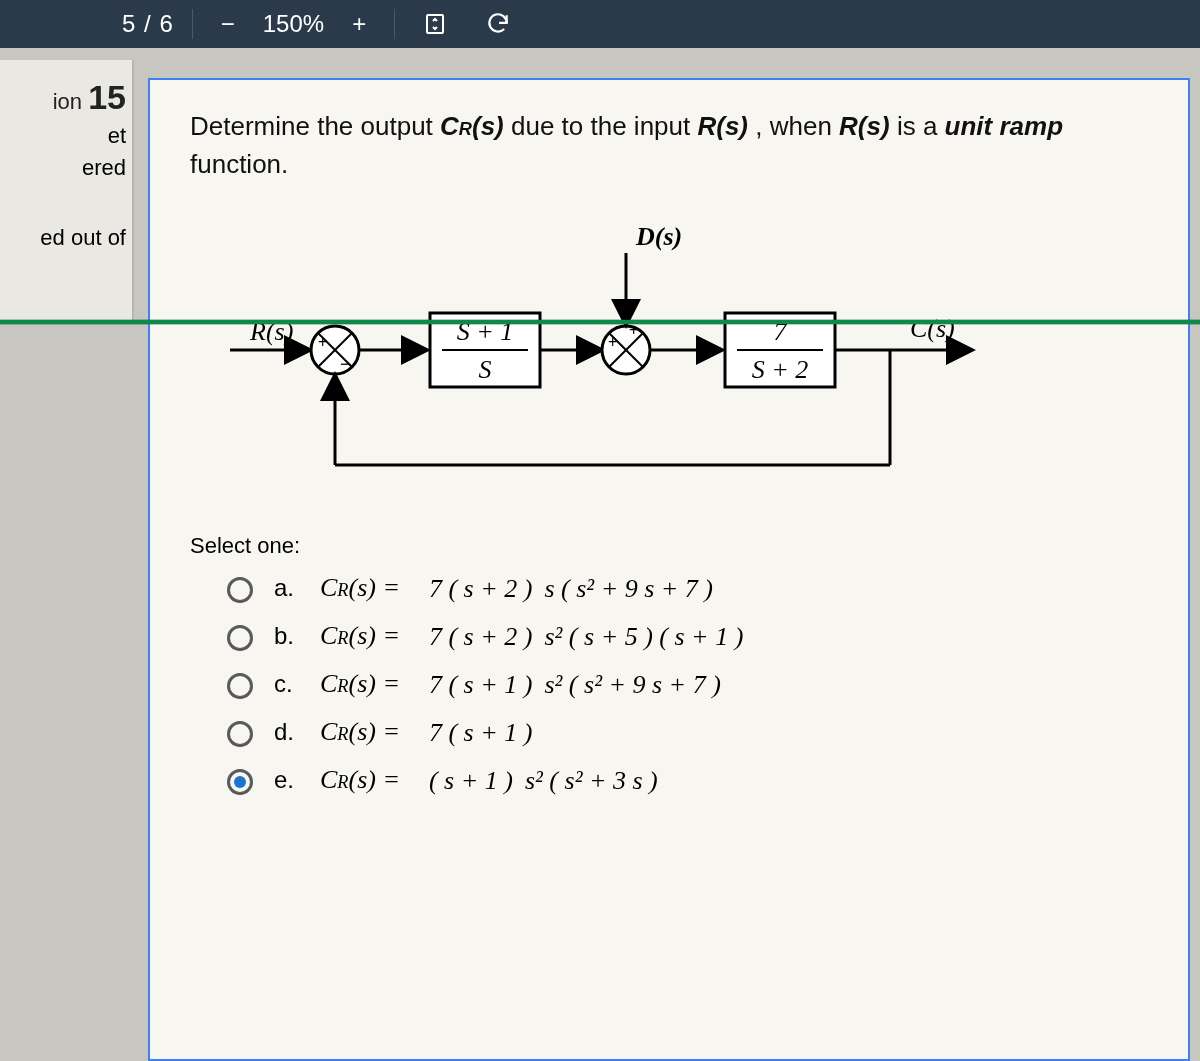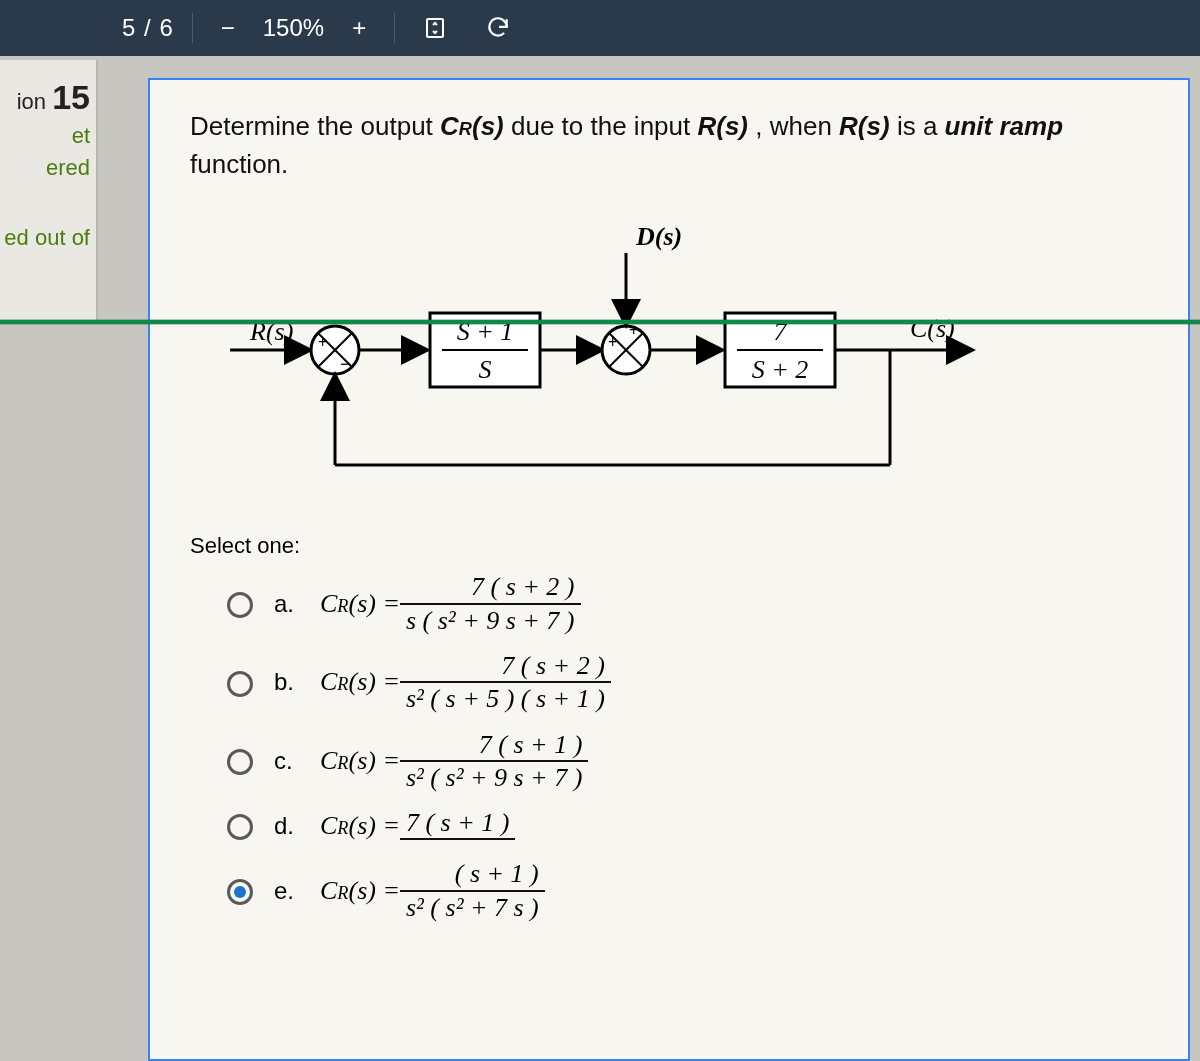--- a/index.html
+++ b/index.html
@@ -10,21 +10,21 @@
     width: 1200px;
     height: 1061px;
     overflow: hidden;
     position: relative;
   }
 
   
   .toolbar {
     position: absolute;
     left: 0; top: 0; right: 0;
-    height: 56px;
+    height: 48px;
     background: #2a3a4a;
     color: #fff;
     display: flex;
     align-items: center;
     padding: 0 12px;
     gap: 18px;
     font-size: 24px;
   }
   .toolbar .pages { margin-left: 110px; letter-spacing: 1px; }
   .toolbar .divider { width: 1px; height: 30px; background: #4a5a6a; }
@@ -36,31 +36,31 @@
     padding: 4px 10px;
     cursor: pointer;
   }
   .toolbar .zoom { font-size: 24px; }
   .toolbar svg { display:block; }
 
   
   .sidebar {
     position: absolute;
     left: 0; top: 60px;
-    width: 98px;
+    width: 134px;
     height: 260px;
     background: #e9e8e2;
     border-right: 2px solid #b8b6b0;
     padding: 18px 6px 0 0;
     text-align: right;
     font-size: 22px;
     color: #222;
   }
   .sidebar .qnum span.big { font-size: 34px; font-weight: 700; }
-  .sidebar .row { margin-top: 6px; color: #4d7c0f; }
+  .sidebar .row { margin-top: 6px; color: #000000; }
 
   
   .greenline {
     position: absolute;
     left: 0; right: 0;
     top: 320px;
     height: 4px;
     background: #0c8a4a;
     z-index: 20;
     box-shadow: 0 0 0 1px rgba(0,100,50,.3);
@@ -121,21 +121,21 @@
     content:"";
     position:absolute; left:4px; top:4px; right:4px; bottom:4px;
     background:#1b74d0;
     border-radius:50%;
   }
   .option .letter { width:28px; }
 
   
   .formula { font-family: "Times New Roman", Times, serif; font-style: italic; font-size: 26px; display:flex; align-items:center; }
   .formula .lhs { white-space:nowrap; }
-  .frac { display:inline-flex; flex-direction:column; align-items:flex-end; line-height:1.05; }
+  .frac { display:inline-flex; flex-direction:row; align-items:flex-end; line-height:1.05;margin-left:23px; }
   .frac .num, .frac .den { padding:0 6px; white-space:nowrap; }
   .frac .bar { width:100%; border-top:2px solid #111; margin:2px 0; }
   .sub { font-size:.7em; font-style:italic; }
 
 </style>
 </head>
 <body>
 
 <div class="toolbar">
   <span class="pages">
@@ -297,19 +297,19 @@
         </span>
       </label>
       <label class="option">
         <input type="radio" name="ans" checked="" style="">
         <span class="letter">e.</span>
         <span class="formula">
           <span class="lhs">C<span class="sub">R</span>(s) =</span>
           <span class="frac">
             <span class="num">( s + 1 )</span>
             <span class="bar"></span>
-            <span class="den">s² ( s² + 7 s )</span>
+            <span class="den">s² ( s² + 3 s )</span>
           </span>
         </span>
       </label>
     </div>
 
 </div>
 
 </body></html>

